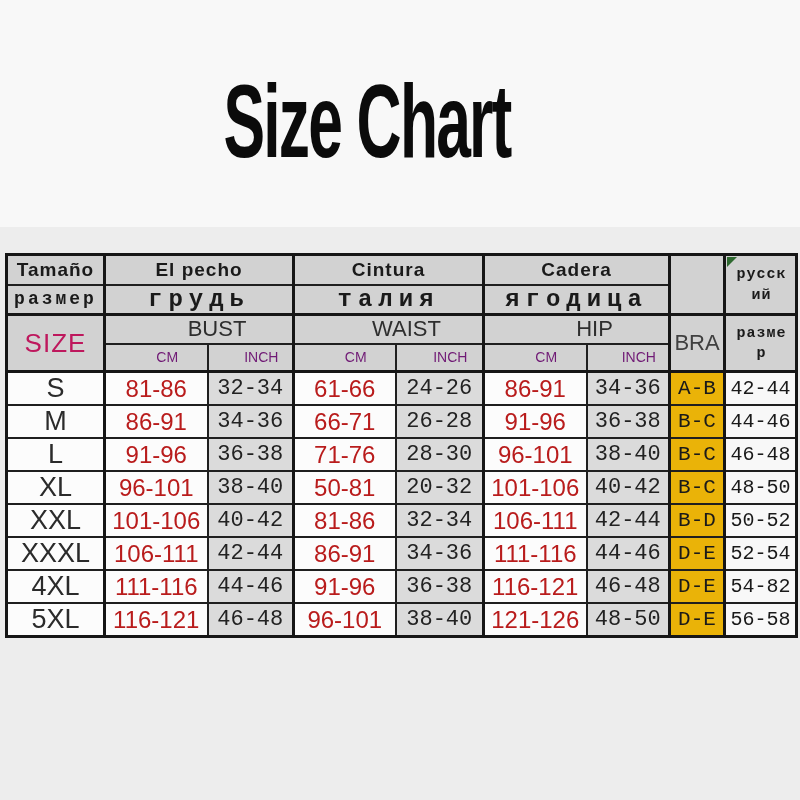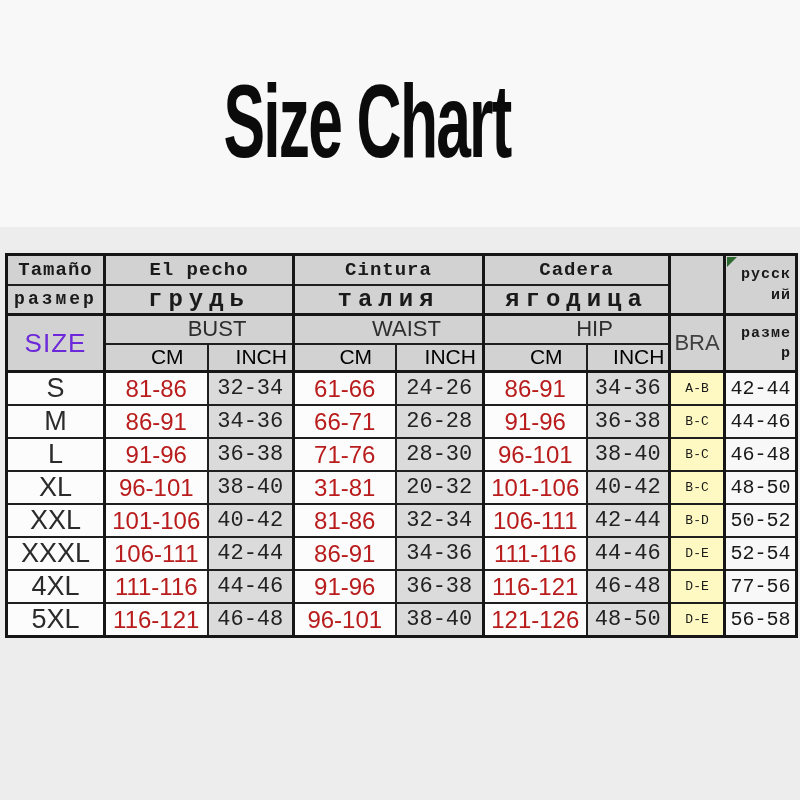--- a/index.html
+++ b/index.html
@@ -31,38 +31,38 @@
   td {
     border:2px solid #1f1f1f;
     text-align:center; vertical-align:middle;
     padding:0; overflow:hidden; color:#1a1a1a;
   }
   .mono { font-family:"Liberation Mono", monospace;margin-left:18px; }
   .sans { font-family:"Liberation Sans", sans-serif; }
 
   
   .hbg  { background:#d2d2d2; }
-  .h-es { font-family:Liberation Mono, monospace; font-weight:bold; font-size:19px; letter-spacing:1px; }
+  .h-es { font-family:Liberation Sans, sans-serif; font-weight:bold; font-size:19px; letter-spacing:1px; }
   .h-ru { font-family:"Liberation Mono", monospace; font-weight:bold; font-size:24px; letter-spacing:6px; }
   .h-ru-first { font-family:"Liberation Mono", monospace; font-weight:bold; font-size:18px; letter-spacing:3px; }
   .h-en  { font-size:22px; color:#2e2e2e;padding-left:36px; }
-  .h-size-en { font-size:26px; color:#6d28d9; letter-spacing:1px; }
-  .h-unit { font-size:21px; color:#000000;padding-left:22px; }
+  .h-size-en { font-size:26px; color:#be185d; letter-spacing:1px; }
+  .h-unit { font-size:14px; color:#701a75;padding-left:22px; }
   .h-bra { font-size:22px; color:#404040; }
   .h-rucol {
     font-family:"Liberation Mono", monospace; font-weight:bold; font-size:15px;
     letter-spacing:1px; word-break:break-all; line-height:1.35;
-    text-align:right; padding:2px 4px 0 6px;
+    text-align:center; padding:2px 4px 0 6px;
   }
 
   
   .szv  { font-size:27px; color:#2b2b2b; }
   .cmv  { font-size:24px; color:#b91c1c; }
   .inch { font-size:22px; background:#dbdbdb; color:#222; }
-  .brav { font-size:13px; background:#fef9c3; }
+  .brav { font-size:21px; background:#eab308; }
   .ruv  { font-size:20px; background:#f8f8f8; }
 
   
   .bl1 { border-left-width:1px; }
   .bl3 { border-left-width:3px; border-left-color:#161616; }
   .bb3 { border-bottom-width:3px; border-bottom-color:#161616; }
 
   .corner-marker {
     position:absolute; left:727px; top:257px; width:0; height:0;
     border-top:10px solid #2e6930; border-right:10px solid transparent;
@@ -156,21 +156,21 @@
         <td class="inch mono bl1">28-30</td>
         <td class="cmv sans bl3">96-101</td>
         <td class="inch mono bl1">38-40</td>
         <td class="brav mono bl3">B-C</td>
         <td class="ruv mono bl3">46-48</td>
       </tr>
       <tr style="height: 29px;">
         <td class="szv sans">XL</td>
         <td class="cmv sans bl3">96-101</td>
         <td class="inch mono bl1">38-40</td>
-        <td class="cmv sans bl3">31-81</td>
+        <td class="cmv sans bl3">50-81</td>
         <td class="inch mono bl1">20-32</td>
         <td class="cmv sans bl3">101-106</td>
         <td class="inch mono bl1">40-42</td>
         <td class="brav mono bl3">B-C</td>
         <td class="ruv mono bl3">48-50</td>
       </tr>
       <tr style="height: 29px;">
         <td class="szv sans">XXL</td>
         <td class="cmv sans bl3">101-106</td>
         <td class="inch mono bl1">40-42</td>
@@ -194,21 +194,21 @@
       </tr>
       <tr style="height: 29px;">
         <td class="szv sans">4XL</td>
         <td class="cmv sans bl3">111-116</td>
         <td class="inch mono bl1">44-46</td>
         <td class="cmv sans bl3">91-96</td>
         <td class="inch mono bl1">36-38</td>
         <td class="cmv sans bl3">116-121</td>
         <td class="inch mono bl1">46-48</td>
         <td class="brav mono bl3">D-E</td>
-        <td class="ruv mono bl3">77-56</td>
+        <td class="ruv mono bl3">54-82</td>
       </tr>
       <tr style="height: 29px;">
         <td class="szv sans">5XL</td>
         <td class="cmv sans bl3">116-121</td>
         <td class="inch mono bl1">46-48</td>
         <td class="cmv sans bl3">96-101</td>
         <td class="inch mono bl1">38-40</td>
         <td class="cmv sans bl3">121-126</td>
         <td class="inch mono bl1">48-50</td>
         <td class="brav mono bl3">D-E</td>

